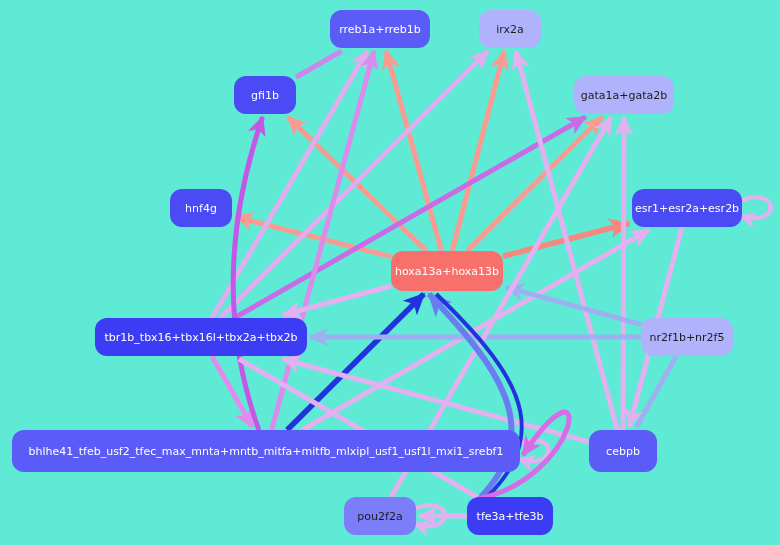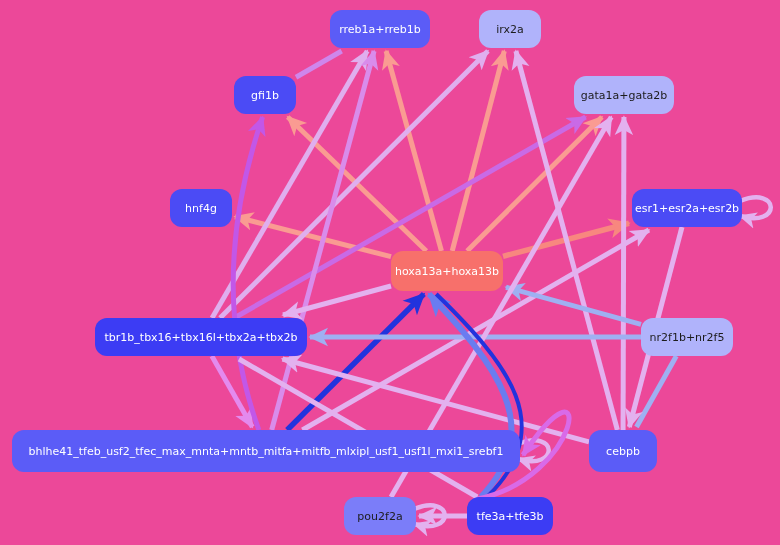--- a/index.html
+++ b/index.html
@@ -7,21 +7,21 @@
     padding: 0;
     background: #ffffff;
   }
   body {
     font-family: "DejaVu Sans", sans-serif;
   }
   #canvas {
     position: relative;
     width: 780px;
     height: 545px;
-    background: #ec4899;
+    background: #5eead4;
     overflow: hidden;
   }
   svg#graph {
     position: absolute;
     left: 0;
     top: 0;
     width: 780px;
     height: 545px;
   }
   .node-rect {

